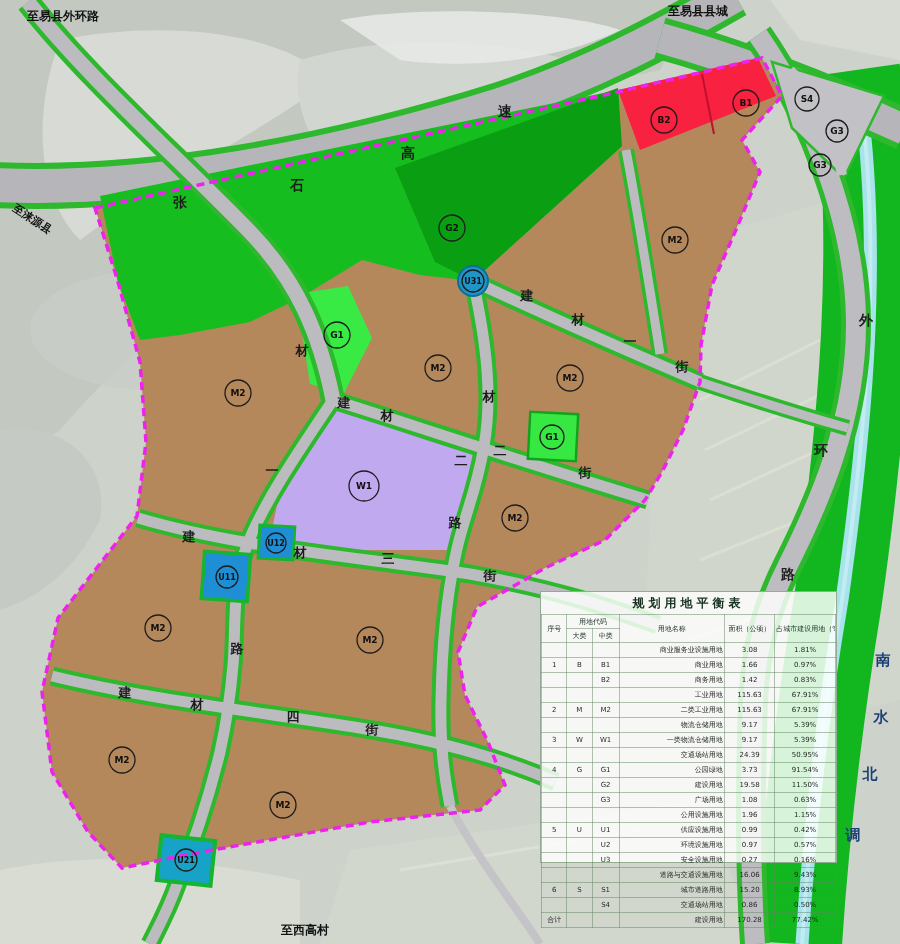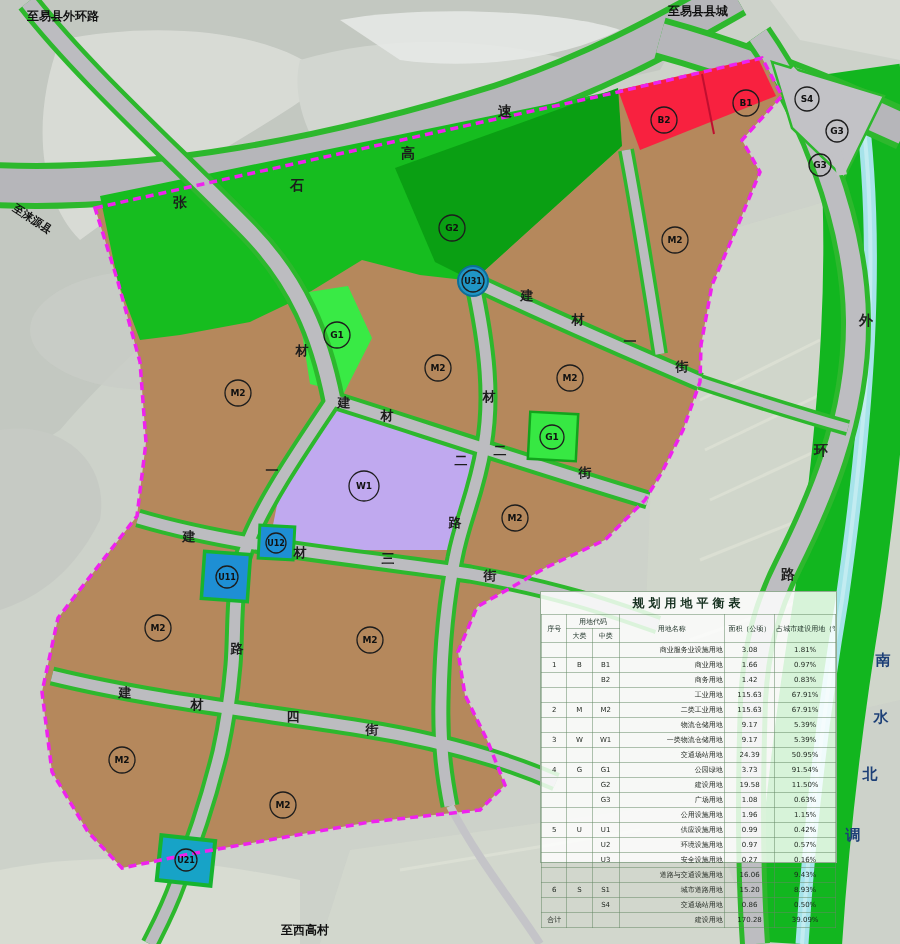--- a/index.html
+++ b/index.html
@@ -367,19 +367,19 @@
             <td class="nm">交通场站用地</td>
             <td>0.86</td>
             <td>0.50%</td>
           </tr>
           <tr>
             <td>合计</td>
             <td></td>
             <td></td>
             <td class="nm">建设用地</td>
             <td>170.28</td>
-            <td>39.09%</td>
+            <td>77.42%</td>
           </tr>
         </tbody>
   </table>
 </div>
 
 </div>
 
 </body></html>

